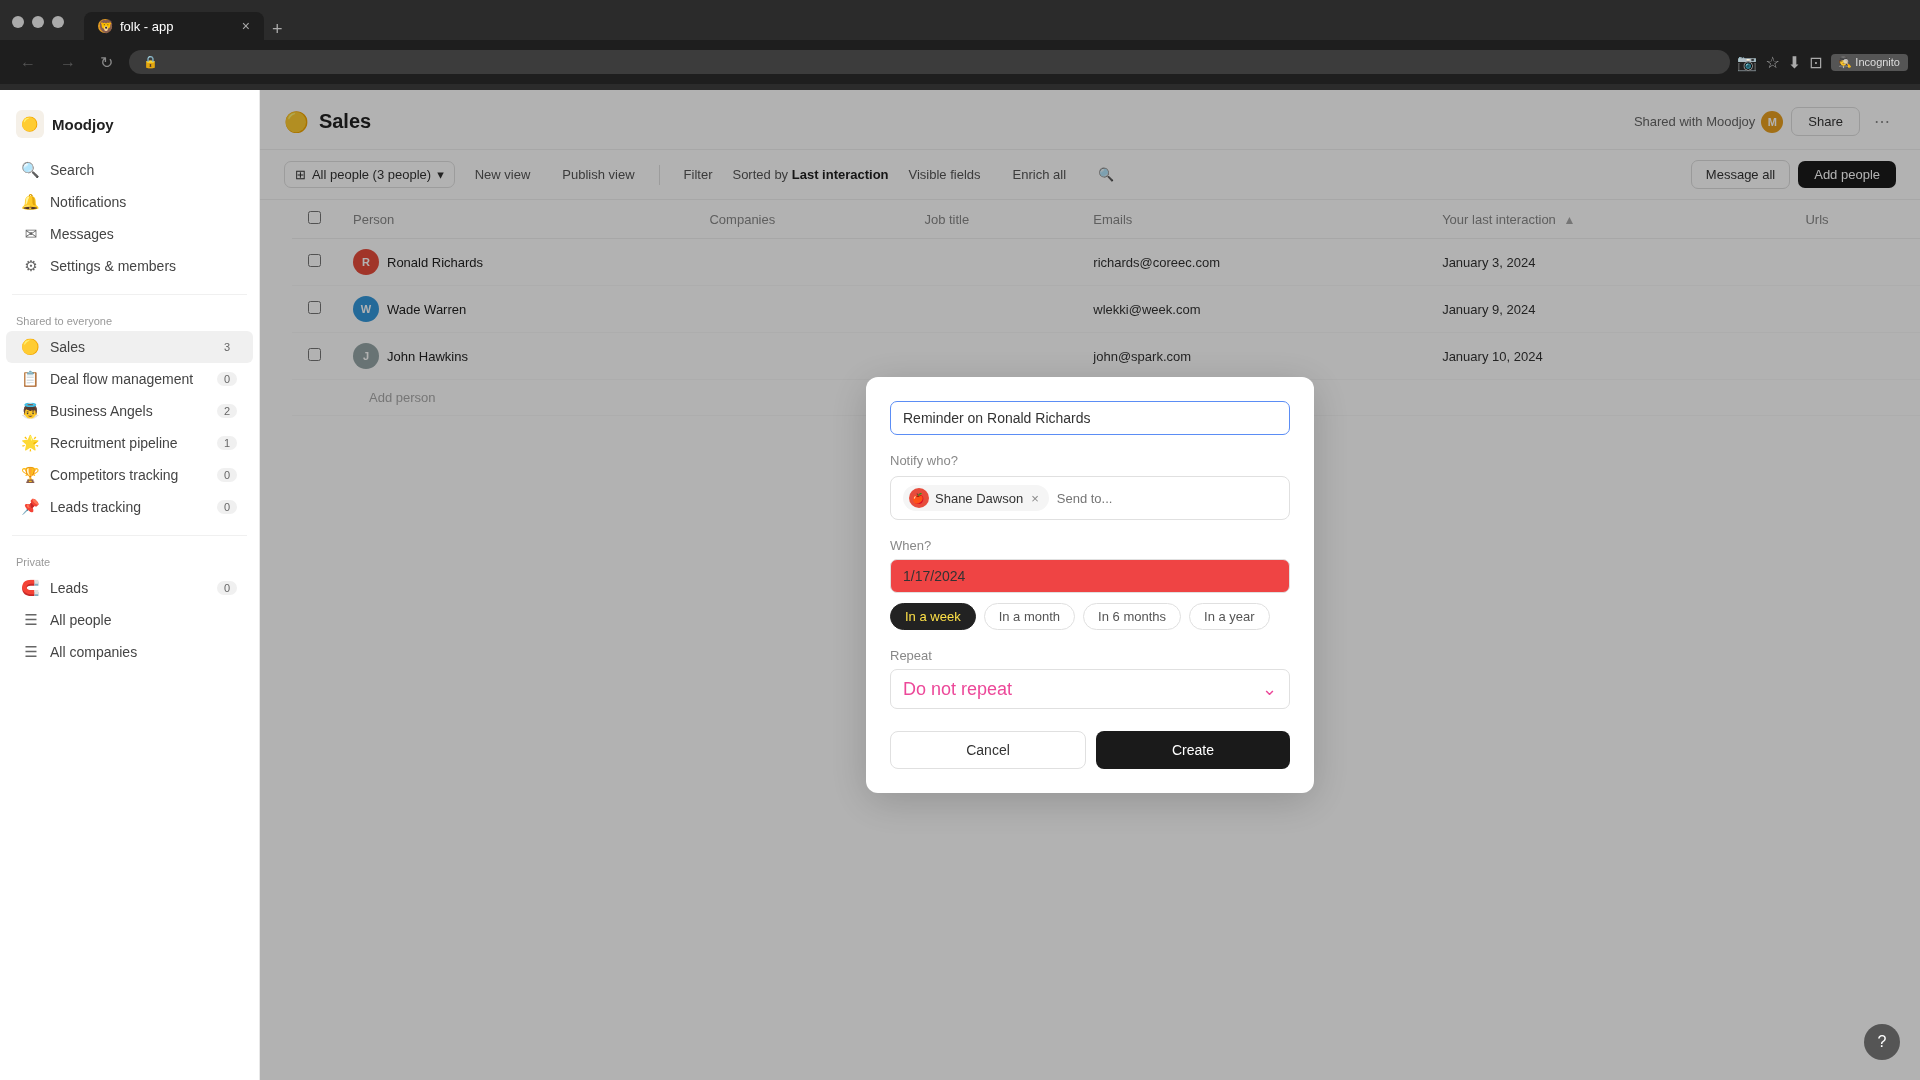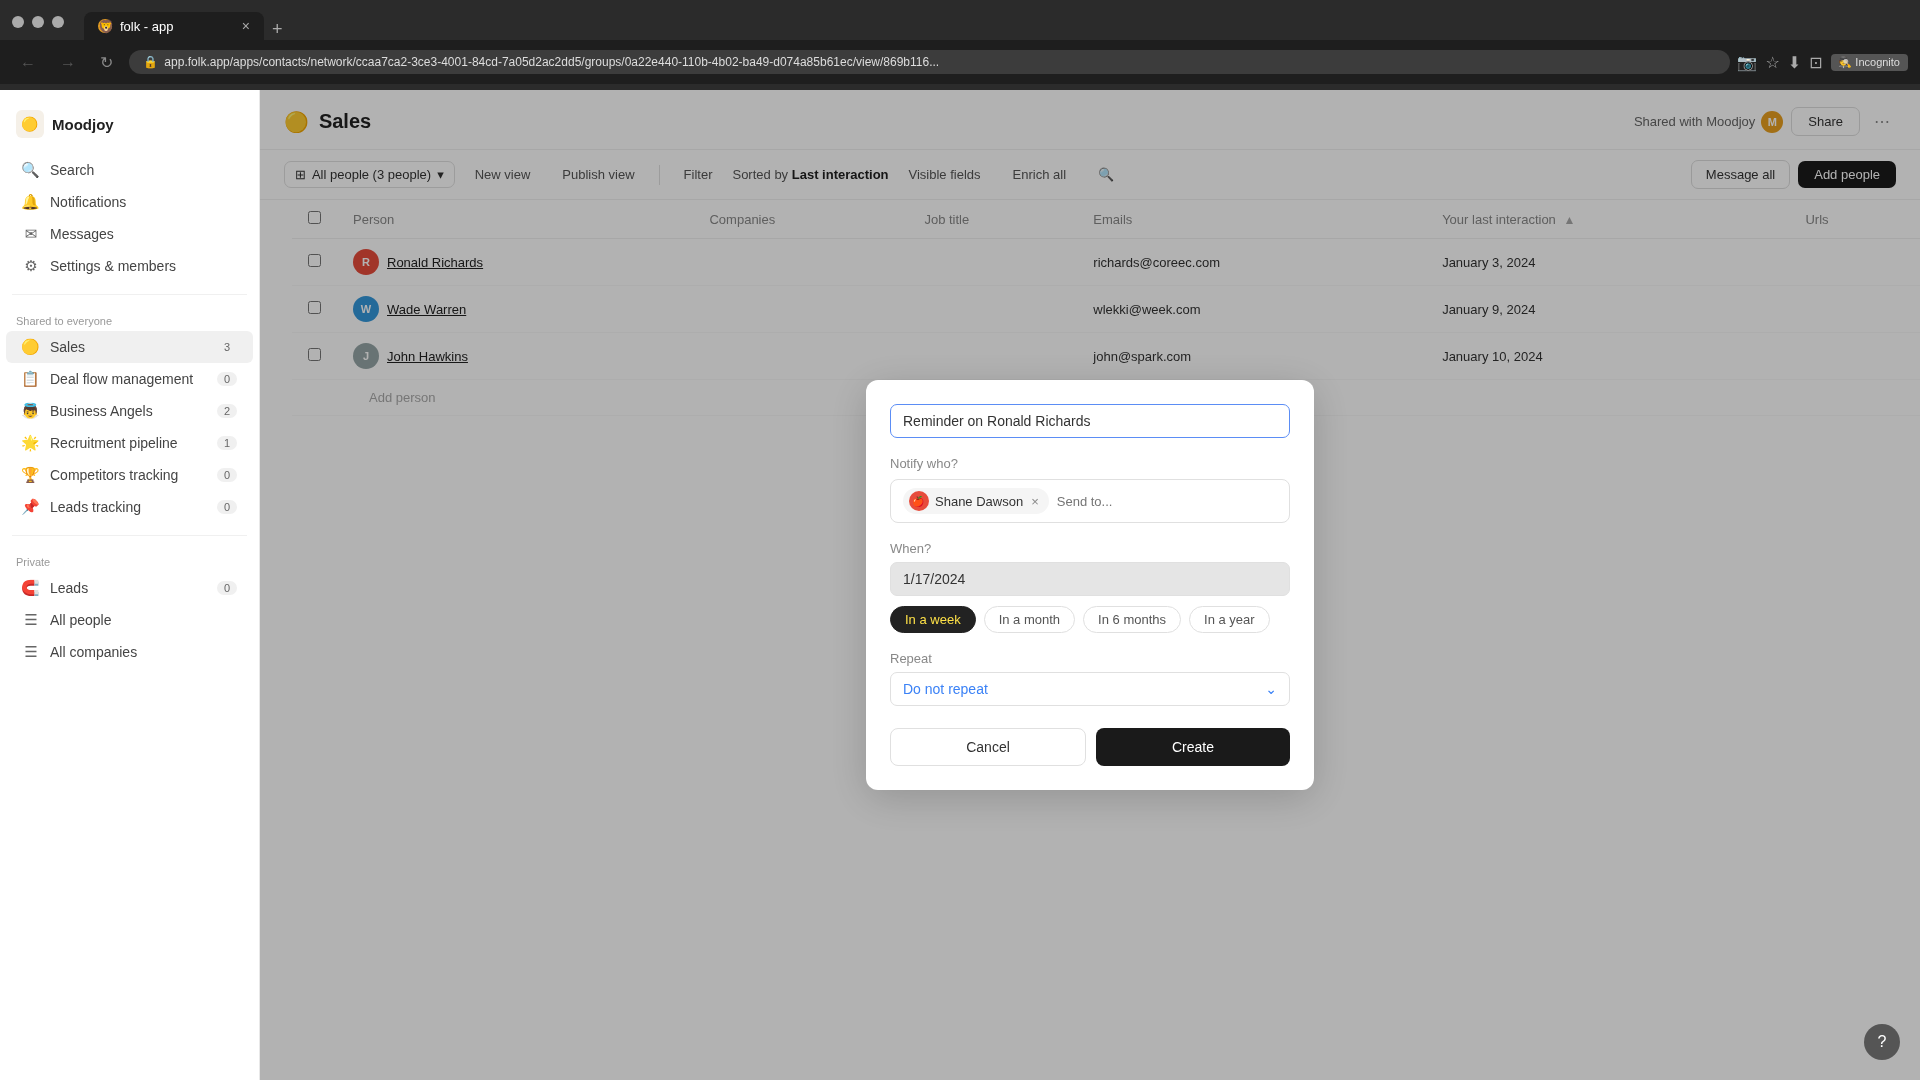--- a/index.html
+++ b/index.html
@@ -70,41 +70,41 @@
     .btn-add-people { background: #1a1a1a; color: #fff; padding: 6px 16px; border-radius: 7px; font-size: 13px; cursor: pointer; border: none; text-align: right; }
 
     
     .table-area { flex: 1; overflow: auto; padding: 0; }
     table { width: 100%; border-collapse: collapse; margin-left: 32px; }
     thead th { padding: 10px 16px; text-align: left; font-size: 13px; color: #888; font-weight: 500; border-bottom: 1px solid #f0f0f0; background: #fff; position: sticky; top: 0; }
     tbody tr { border-bottom: 1px solid #f8f8f8; }
     tbody td { padding: 10px 16px; font-size: 13px; color: #333; }
     .person-cell { display: flex; align-items: center; gap: 8px; }
     .person-avatar { width: 26px; height: 26px; border-radius: 50%; display: flex; align-items: center; justify-content: center; font-size: 11px; font-weight: 600; color: #fff; flex-shrink: 0; }
-    .person-name { font-size: 13px; color: #222; font-weight: 500; text-decoration: underline; }
+    .person-name { font-size: 13px; color: #222; font-weight: 500; }
     .add-person-btn { color: #aaa; font-size: 13px; padding: 8px 16px; cursor: pointer; }
     .col-checkbox { width: 36px; }
     .sort-icon { font-size: 12px; color: #aaa; margin-left: 4px; }
     .col-plus { width: 30px; font-size: 16px; color: #aaa; cursor: pointer; }
 
     
     .modal-overlay { position: absolute; top: 0; left: 0; right: 0; bottom: 0; background: rgba(0,0,0,0.3); display: flex; align-items: center; justify-content: center; z-index: 100; }
     .modal { background: #fff; border-radius: 12px; padding: 24px; width: 448px; box-shadow: 0 8px 40px rgba(0,0,0,0.18); }
     .modal-title-input { width: 100%; border: 1.5px solid #5b8df5; border-radius: 7px; padding: 8px 12px; font-size: 14px; color: #333; outline: none; background: #fff; margin-bottom: 18px; }
     .modal-field-label { font-size: 13px; color: #888; margin-bottom: 8px; font-weight: 500; }
     .modal-notify-box { border: 1px solid #e0e0e0; border-radius: 8px; padding: 8px 12px; display: flex; align-items: center; gap: 8px; margin-bottom: 18px; flex-wrap: wrap; }
     .notify-tag { display: flex; align-items: center; gap: 6px; background: #f5f5f5; border-radius: 20px; padding: 3px 10px 3px 6px; font-size: 13px; color: #333; }
     .notify-tag-avatar { width: 20px; height: 20px; border-radius: 50%; background: #e74c3c; display: flex; align-items: center; justify-content: center; font-size: 10px; }
     .notify-tag-remove { color: #888; cursor: pointer; font-size: 13px; margin-left: 2px; }
     .notify-send-input { border: none; outline: none; font-size: 13px; color: #aaa; flex: 1; min-width: 80px; }
-    .modal-date-input { width: 100%; border: 1px solid #e0e0e0; border-radius: 7px; padding: 8px 12px; font-size: 14px; color: #333; outline: none; background: #e5e5e5; margin-bottom: 10px; }
+    .modal-date-input { width: 100%; border: 1px solid #e0e0e0; border-radius: 7px; padding: 8px 12px; font-size: 14px; color: #333; outline: none; background: #ef4444; margin-bottom: 10px; }
     .quick-btns { display: flex; gap: 8px; margin-bottom: 18px; flex-wrap: wrap; }
     .quick-btn { padding: 5px 14px; border-radius: 20px; font-size: 13px; cursor: pointer; border: 1px solid #e0e0e0; background: #fff; color: #555; }
     .quick-btn.active { background: #222; color: #fde047; border-color: #222; }
-    .modal-repeat-select { width: 100%; border: 1px solid #e0e0e0; border-radius: 7px; padding: 8px 12px; font-size: 14px; color: #3b82f6; outline: none; background: #fff; margin-bottom: 22px; display: flex; align-items: center; justify-content: space-between; cursor: pointer; }
+    .modal-repeat-select { width: 100%; border: 1px solid #e0e0e0; border-radius: 7px; padding: 8px 12px; font-size: 18px; color: #ec4899; outline: none; background: #fff; margin-bottom: 22px; display: flex; align-items: center; justify-content: space-between; cursor: pointer; }
     .modal-actions { display: flex; gap: 10px; }
     .btn-cancel { flex: 1; padding: 10px; border: 1px solid #e0e0e0; border-radius: 8px; font-size: 14px; cursor: pointer; background: #fff; color: #333; }
     .btn-create { flex: 1; padding: 10px; border: none; border-radius: 8px; font-size: 14px; cursor: pointer; background: #1a1a1a; color: #fff; font-weight: 400; }
     .modal-section-label { font-size: 13px; color: #888; margin-bottom: 6px; }
     .help-btn { position: fixed; bottom: 20px; right: 20px; width: 36px; height: 36px; border-radius: 50%; background: #555; color: #fff; display: flex; align-items: center; justify-content: center; font-size: 16px; cursor: pointer; z-index: 200; }
   </style>
 </head>
 <body>
 
 <div class="browser-chrome">
@@ -122,21 +122,20 @@
       </div>
       <span class="tab-new">+</span>
     </div>
   </div>
   <div class="browser-toolbar">
     <button class="nav-btn disabled">←</button>
     <button class="nav-btn disabled">→</button>
     <button class="nav-btn">↻</button>
     <div class="address-bar">
       <span class="address-bar-lock">🔒</span>
-      <span class="address-text">app.folk.app/apps/contacts/network/ccaa7ca2-3ce3-4001-84cd-7a05d2ac2dd5/groups/0a22e440-110b-4b02-ba49-d074a85b61ec/view/869b116...</span>
     </div>
     <div class="toolbar-icons">
       <span>📷</span>
       <span>☆</span>
       <span>⬇</span>
       <span>⊡</span>
       <span class="incognito-badge">🕵 Incognito</span>
     </div>
   </div>
 </div>

